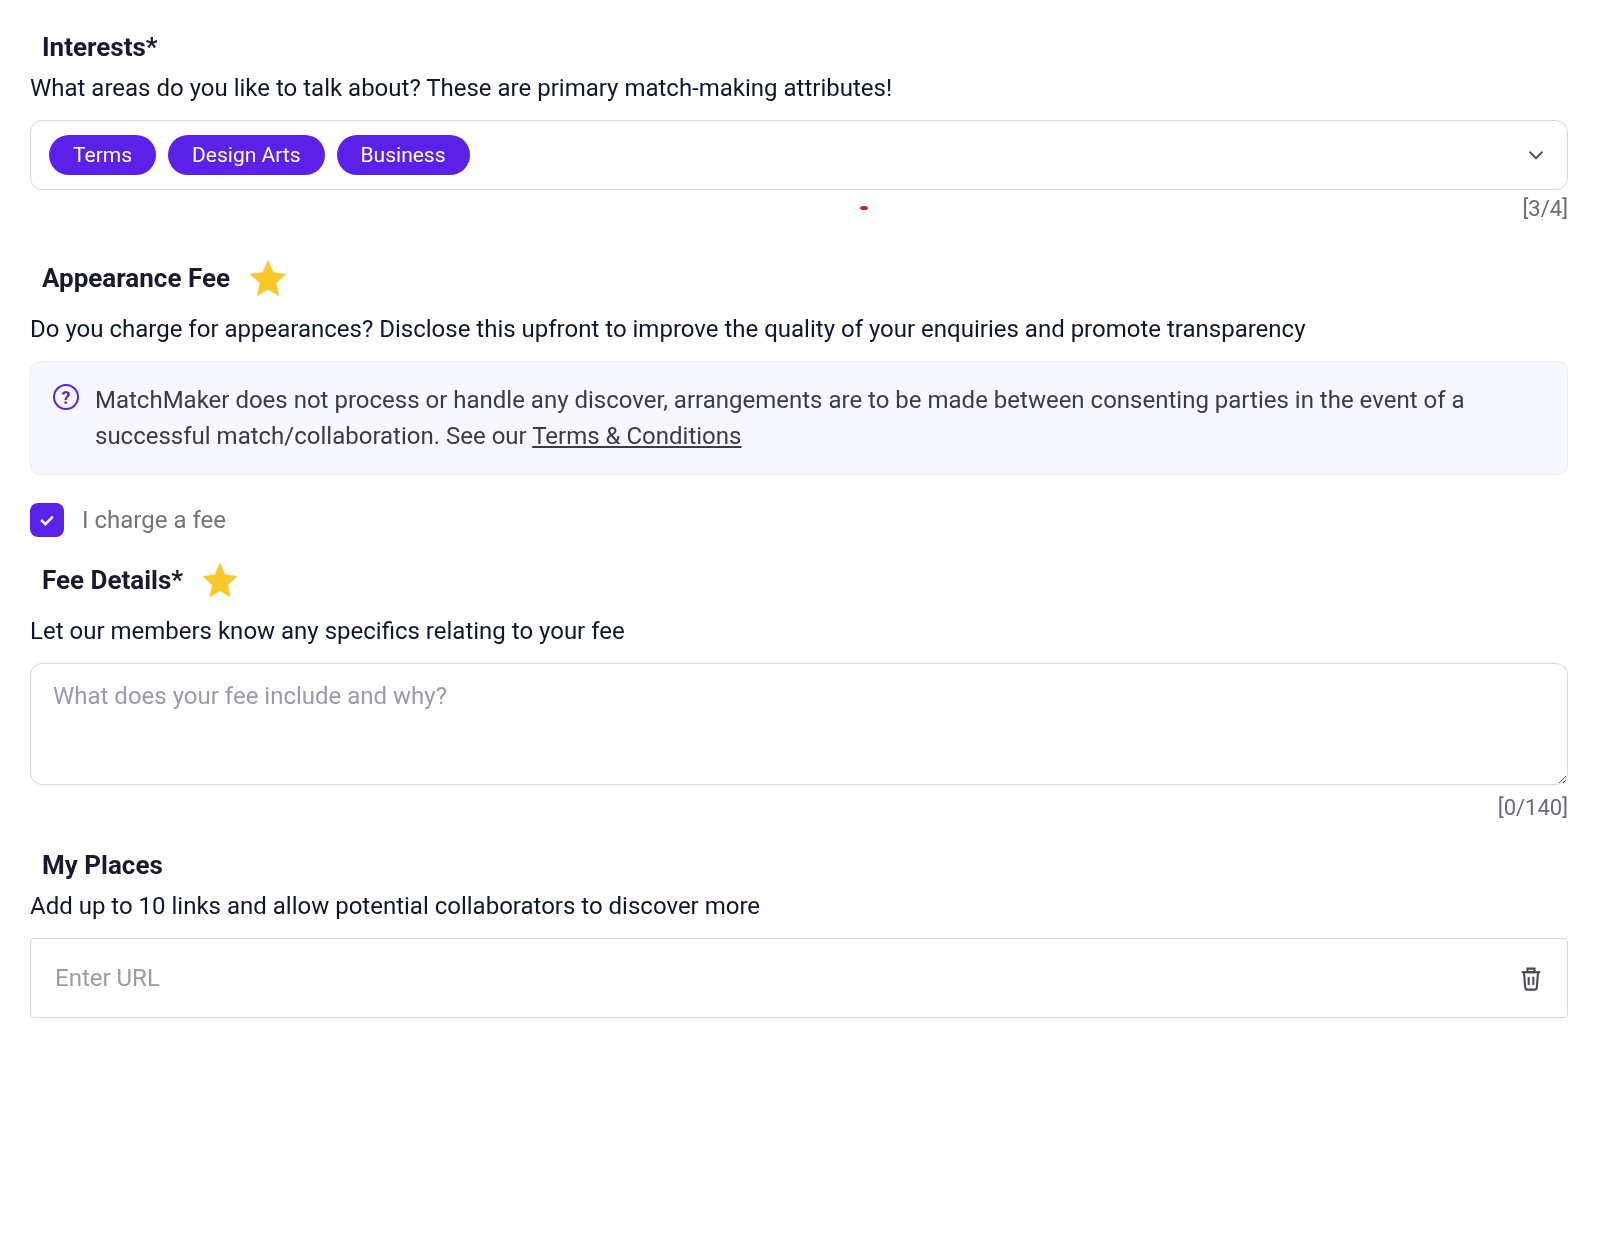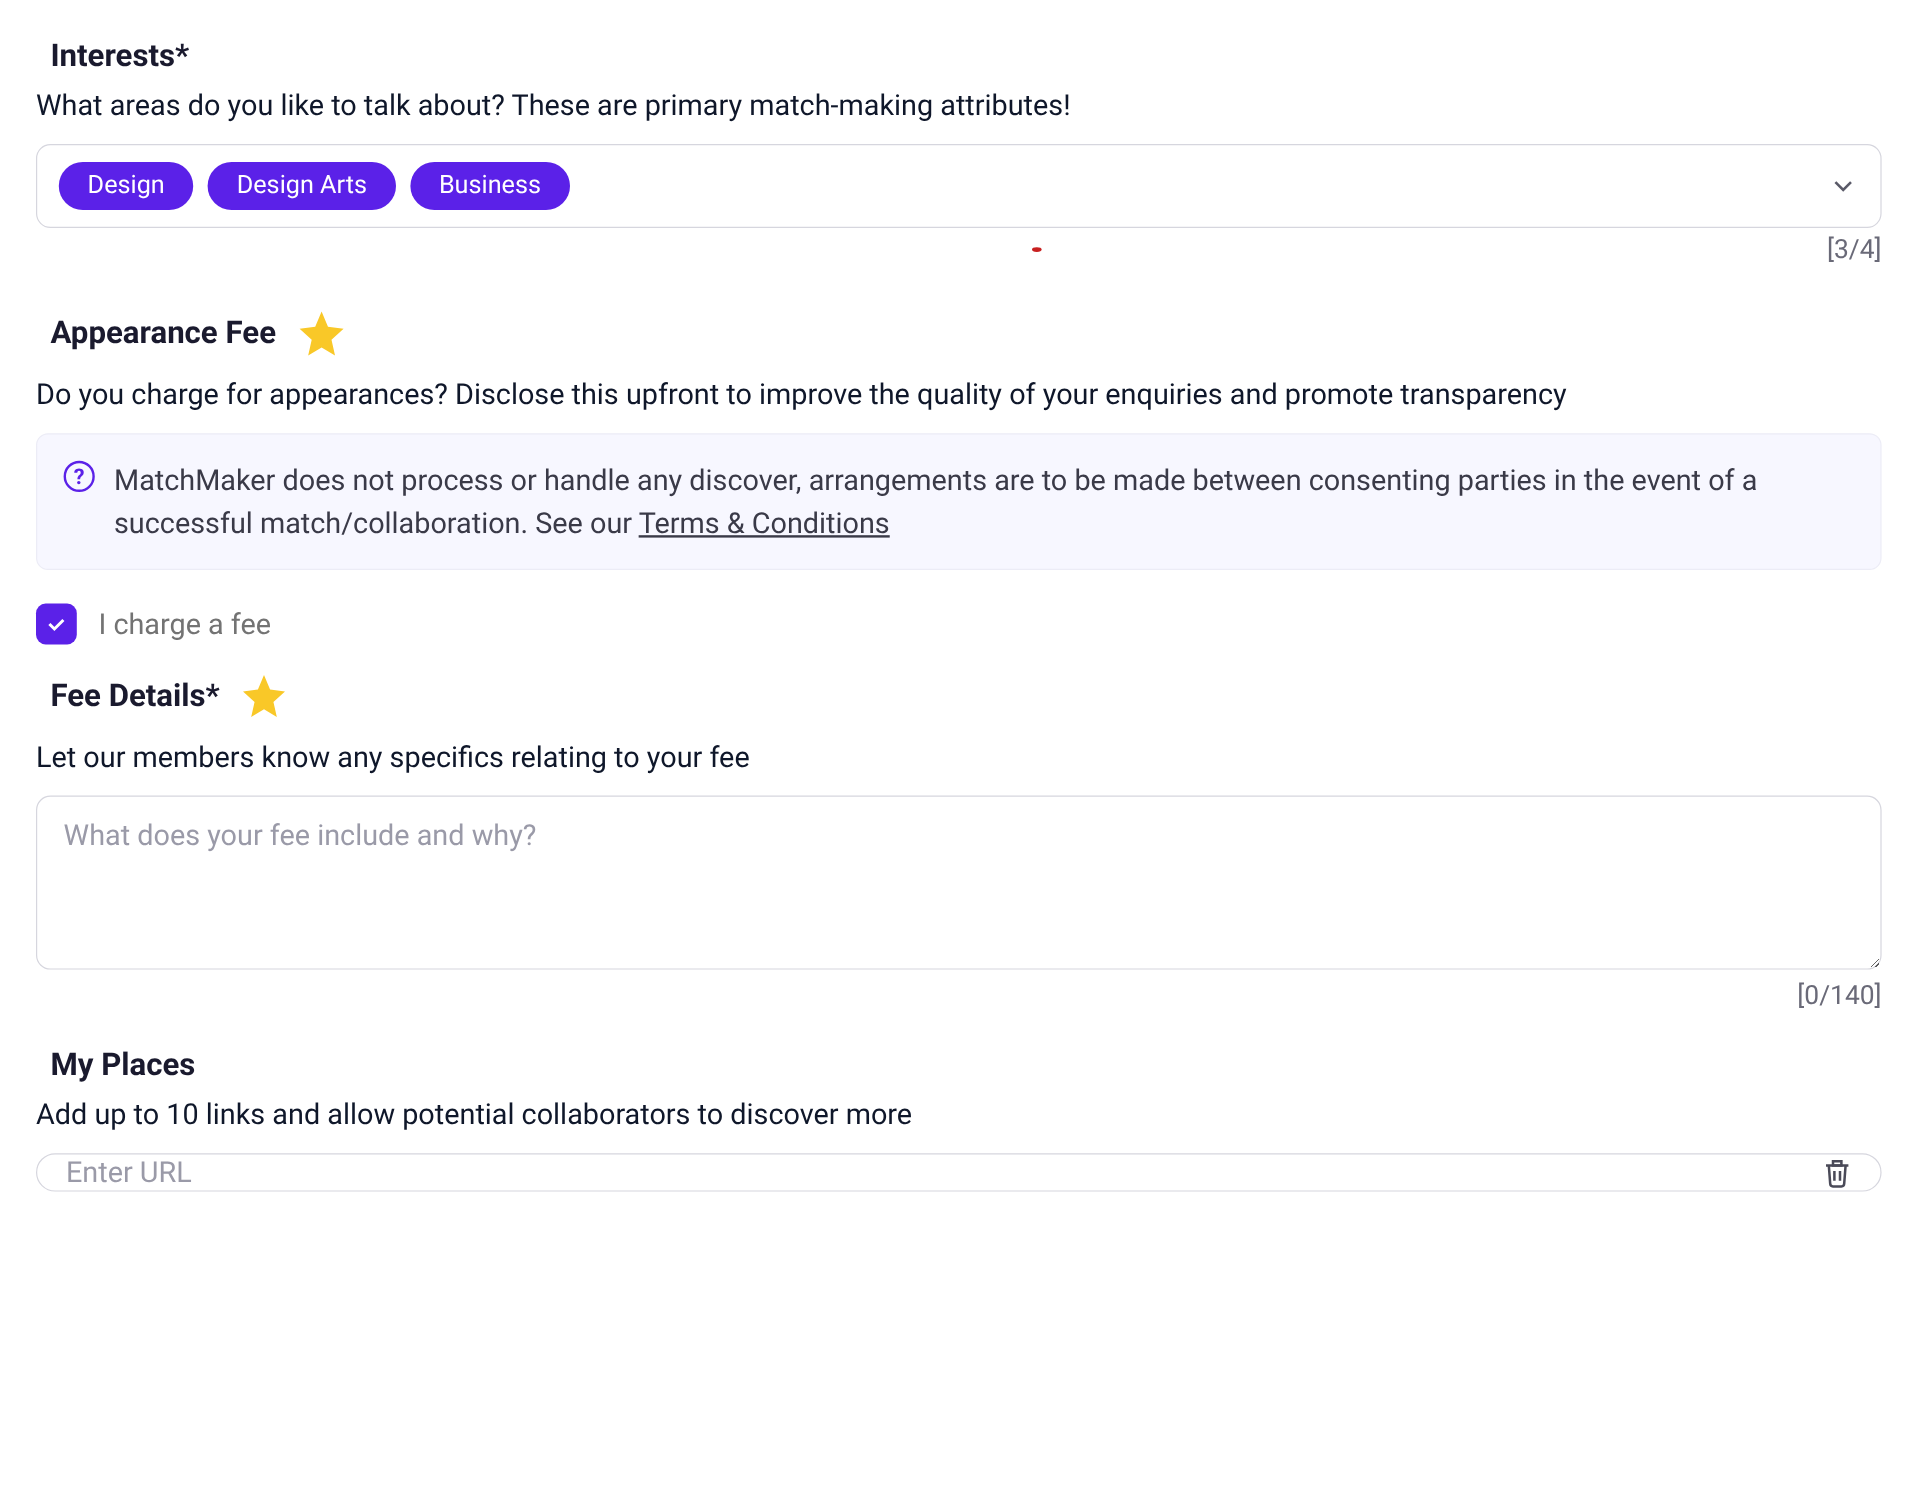--- a/index.html
+++ b/index.html
@@ -134,27 +134,27 @@
   }
   textarea.fee-textarea {
     width: 100%;
     border: 1px solid #d6d6de;
     border-radius: 12px;
     padding: 18px 22px;
     font-size: 24px;
     color: #3a3a48;
     font-family: inherit;
     resize: vertical;
-    height: 145px;
+    height: 122px;
   }
   textarea.fee-textarea::placeholder { color: #9a9aa8; }
   .url-input-wrap {
     border: 1px solid #d6d6de;
-    border-radius: 20px;
-    padding: 0 22px;
+    border-radius: 4px;
+    padding: 24px 22px;
     display: flex;
     align-items: center;
     gap: 12px;
   }
   .url-input {
     flex: 1;
     border: none;
     outline: none;
     font-size: 24px;
     color: #3a3a48;
@@ -180,21 +180,21 @@
     top: 206px;
   }
 </style>
 </head>
 <body>
 
 <div class="section">
   <h2 class="section-title">Interests*</h2>
   <p class="section-subtitle">What areas do you like to talk about? These are primary match-making attributes!</p>
   <div class="tag-input-wrap">
-    <span class="tag">Design</span>
+    <span class="tag">Terms</span>
     <span class="tag">Design Arts</span>
     <span class="tag">Business</span>
     <svg class="chevron-down" viewBox="0 0 24 24">
       <polyline points="6 9 12 15 18 9"></polyline>
     </svg>
   </div>
   <div class="counter">[3/4]</div>
 </div>
 
 <div class="red-dot"></div>

